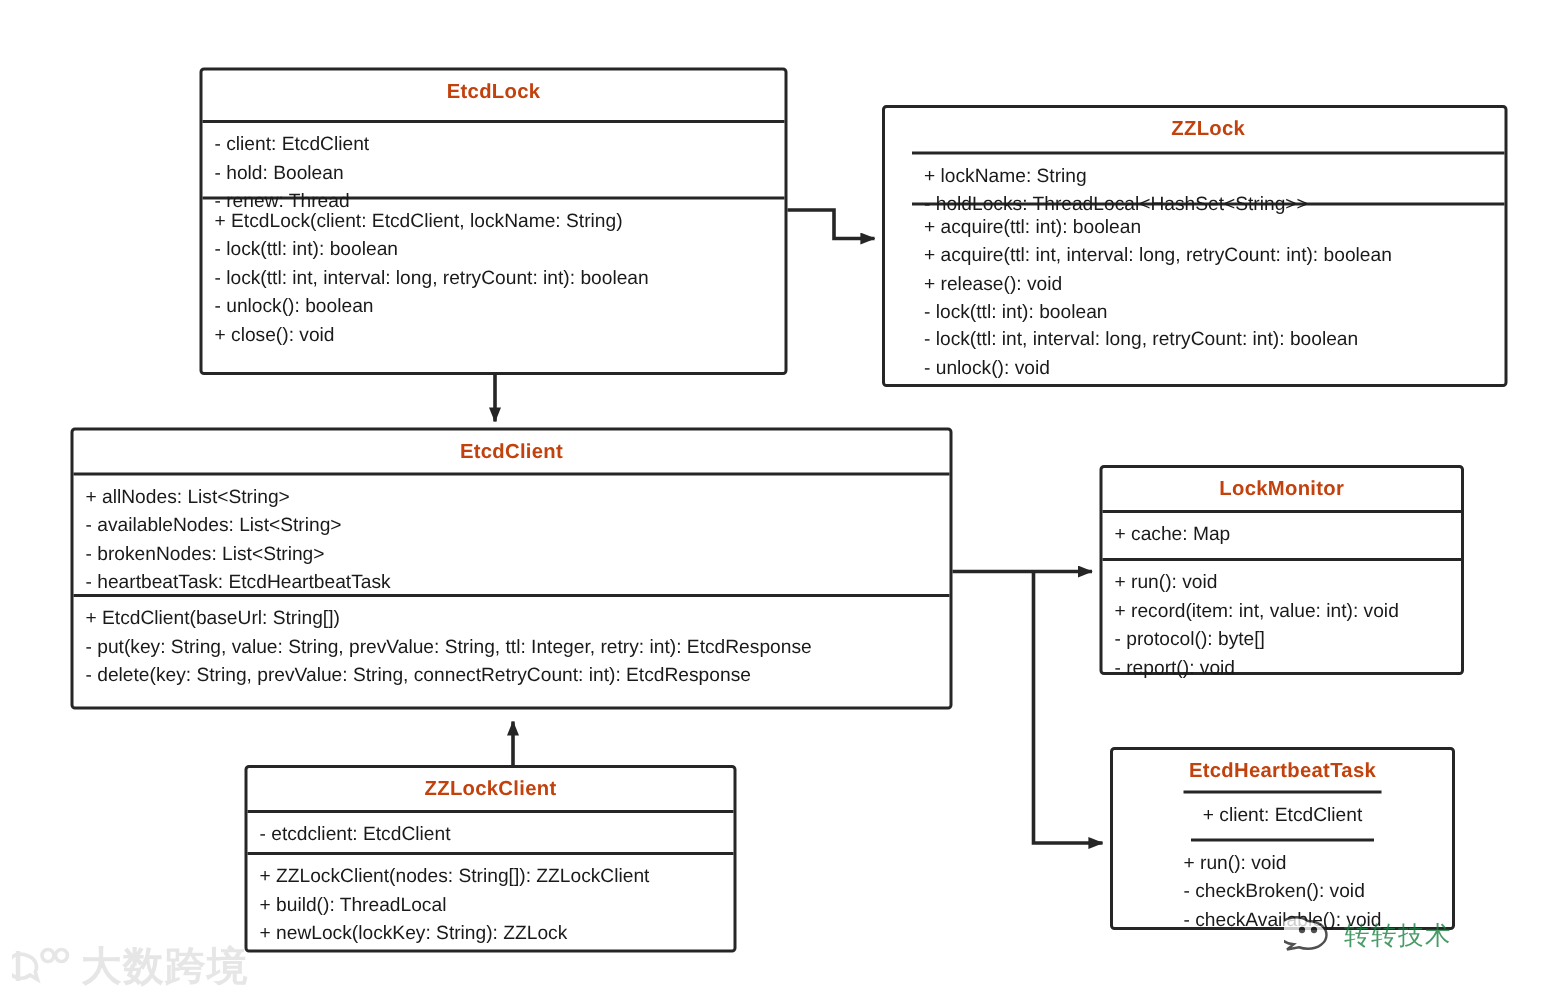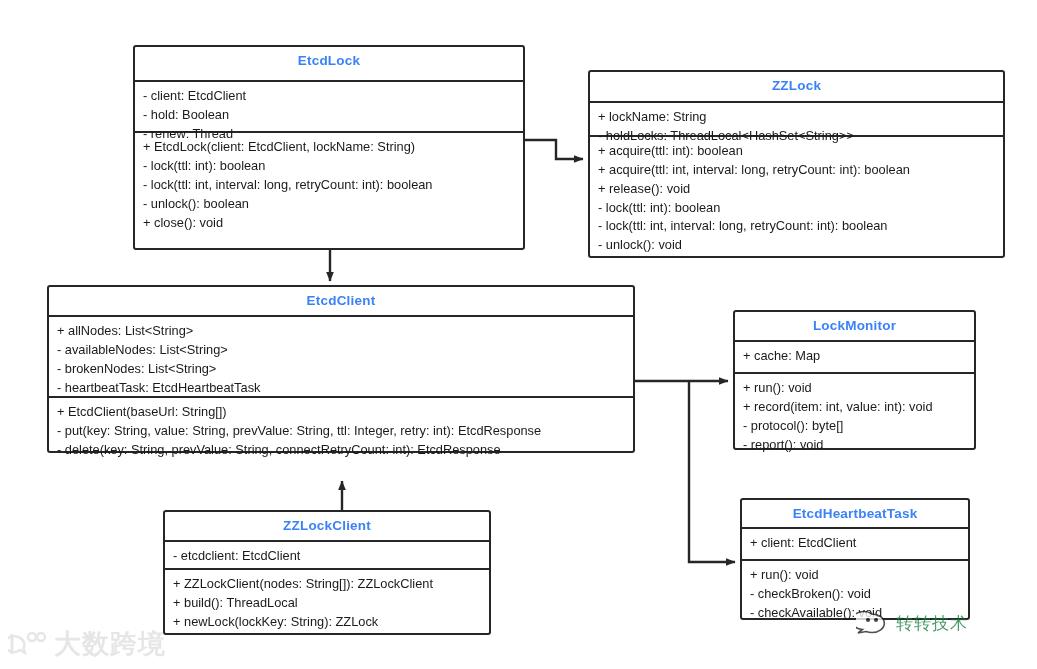--- a/index.html
+++ b/index.html
@@ -31,21 +31,21 @@
     background: #ffffff;
     border: 2px solid #262626;
     border-radius: 3px;
     display: flex;
     flex-direction: column;
   }
   .uml-title {
     text-align: center;
     font-weight: bold;
     font-size: 13.5px;
-    color: #3b82f6;
+    color: #c2410c;
     letter-spacing: 0.2px;
     padding: 6px 4px 6px 4px;
     border-bottom: 2px solid #262626;
     box-sizing: border-box;
     line-height: 1.25;
   }
   .uml-section {
     padding: 5px 8px 6px 8px;
     box-sizing: border-box;
     font-size: 12.8px;
@@ -60,37 +60,37 @@
   }
   .uml-row {
     white-space: nowrap;
     padding: 1px 0;
   }
   
   #cls-etcdlock      { left: 133px; top: 45px;  width: 392px; height: 205px; }
   #cls-etcdlock   .uml-title   { height: 35px; }
   #cls-etcdlock   .attrs       { height: 51px; }
 
-  #cls-zzlock        { left: 588px; top: 70px;  width: 417px; height: 188px; }
+  #cls-zzlock        { left: 588px; top: 70px;  width: 417px; height: 188px; padding-left: 18px; }
   #cls-zzlock     .uml-title   { height: 32px; }
   #cls-zzlock     .attrs       { height: 34px; }
 
-  #cls-etcdclient    { left: 47px;  top: 285px; width: 588px; height: 168px; }
+  #cls-etcdclient    { left: 47px;  top: 285px; width: 588px; height: 188px; }
   #cls-etcdclient .uml-title   { height: 30px; }
   #cls-etcdclient .attrs       { height: 81px; }
 
   #cls-lockmonitor   { left: 733px; top: 310px; width: 243px; height: 140px; }
   #cls-lockmonitor .uml-title  { height: 30px; }
   #cls-lockmonitor .attrs      { height: 32px; }
 
   #cls-zzlockclient  { left: 163px; top: 510px; width: 328px; height: 125px; }
   #cls-zzlockclient .uml-title { height: 30px; }
   #cls-zzlockclient .attrs     { height: 28px; }
 
-  #cls-heartbeat     { left: 740px; top: 498px; width: 230px; height: 122px; }
+  #cls-heartbeat     { left: 740px; top: 498px; width: 230px; height: 122px; align-items: center; }
   #cls-heartbeat  .uml-title   { height: 29px; }
   #cls-heartbeat  .attrs       { height: 36px; }
 
   
   .watermark {
     position: absolute;
     display: flex;
     align-items: center;
     gap: 6px;
     user-select: none;

